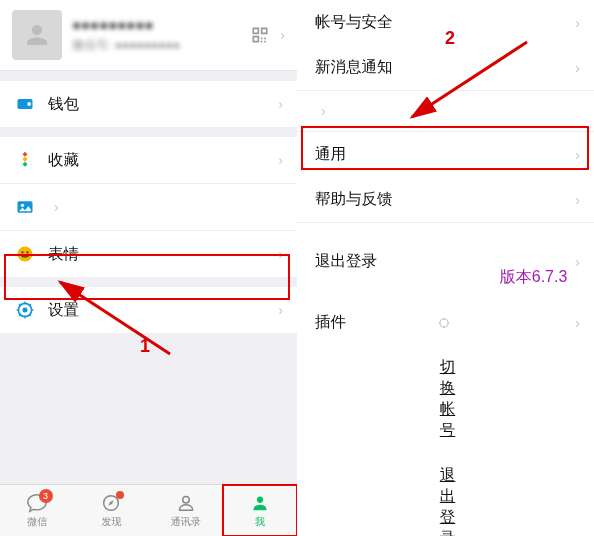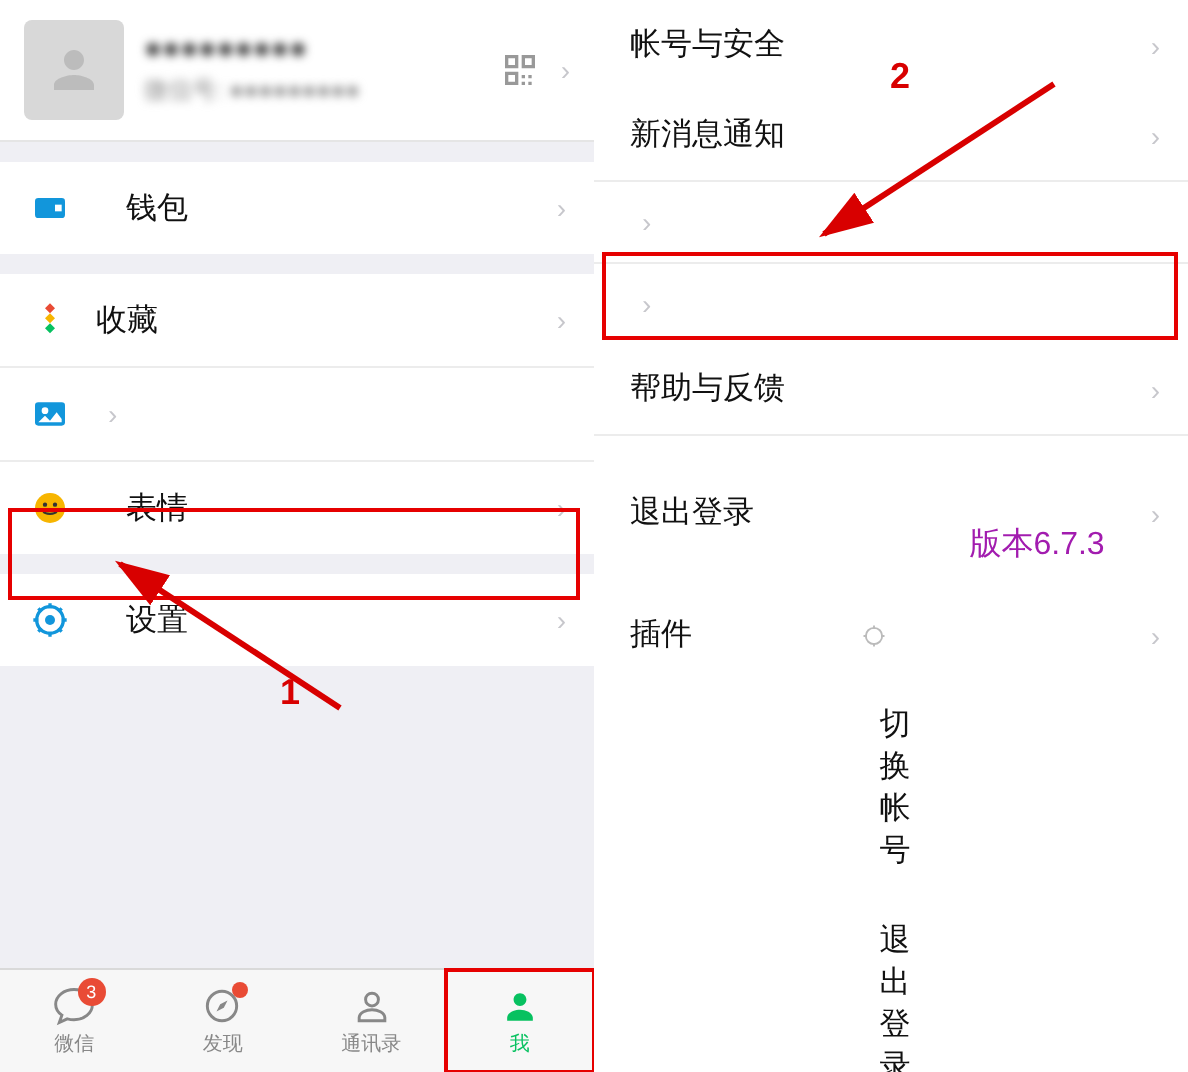--- a/index.html
+++ b/index.html
@@ -46,28 +46,28 @@
   .qr svg { width:20px; height:20px; fill:#999; }
   .gap { height: 10px; }
   .list { background:#fff; }
   .item {
     display:flex; align-items:center;
     padding: 12px 14px;
     background:#fff;
     border-bottom:1px solid #ececec;
     position:relative;
   }
-  .item:last-child { border-bottom:none;gap:15px; }
+  .item:last-child { border-bottom:none; }
   .icon-slot { width:22px; height:22px; margin-right:12px; display:flex; align-items:center; justify-content:center; }
   .icon-slot svg { width:20px; height:20px; }
   .label { flex:1; font-size:15.5px; color:#111; }
   .chevron { color:#c7c7cc; font-size:14px; margin-left:6px; }
   .right-note { color:#a21caf; font-size:16px; margin-right:2px;margin-top:32px; }
   .item.center { justify-content:center; }
-  .item.center .label { flex:0; text-align:center; }
+  .item.center .label { flex:0; text-align:center;text-decoration:underline; }
   .highlight-box { position:absolute; border:2px solid #e60000; pointer-events:none; }
   .annot-arrow { position:absolute; pointer-events:none; }
   .annot-num { position:absolute; color:#d80000; font-weight:700; font-size:18px; pointer-events:none; }
   .tabbar {
     position:absolute; left:0; right:0; bottom:0;
     height:52px;
     background:#f7f7f7;
     border-top:1px solid #d9d9d9;
     display:flex;
   }
@@ -238,20 +238,21 @@
   <div class="gap"></div>
   <div class="list">
     <div class="item">
       <span class="label">新消息通知</span>
       <span class="chevron">›</span>
     </div>
     <div class="item">
       <span class="chevron">›</span>
     </div>
     <div class="item">
+      <span class="label">通用</span>
       <span class="chevron">›</span>
     </div>
   </div>
 
   <div class="gap"></div>
   <div class="list">
     <div class="item">
       <span class="label">帮助与反馈</span>
       <span class="chevron">›</span>
     </div>

